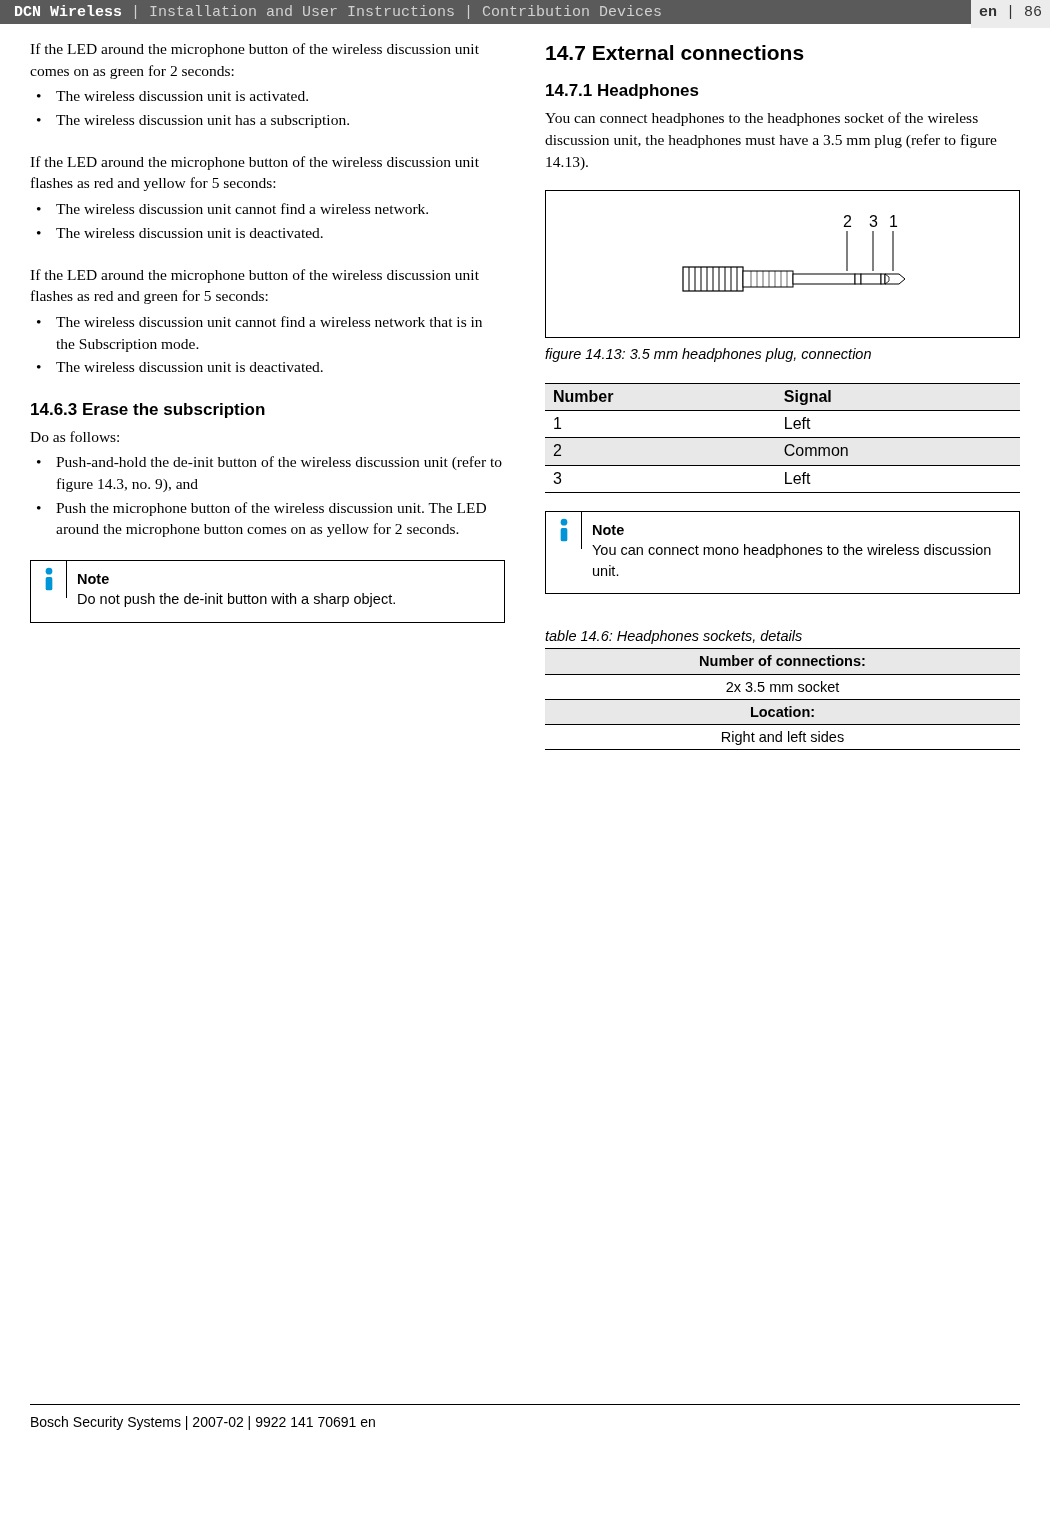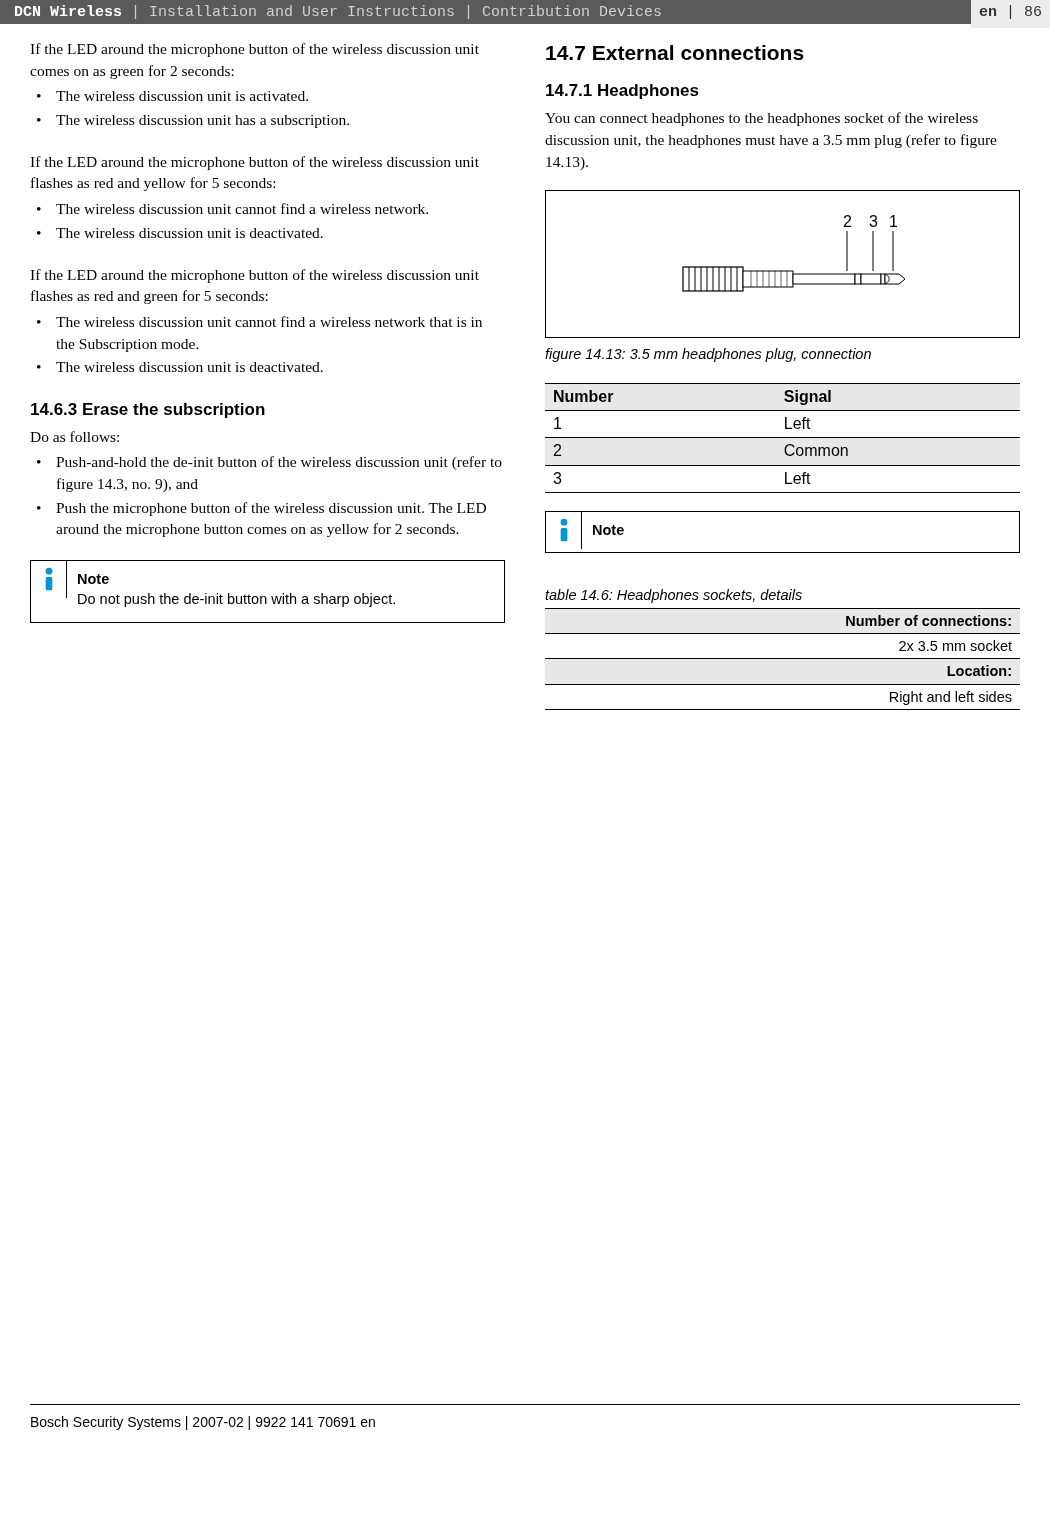--- a/index.html
+++ b/index.html
@@ -26,21 +26,21 @@
 .note-text { padding: 8px 10px 12px 10px; }
 .note-title { font-weight: bold; }
 .figure-box { border: 1px solid #000; padding: 18px 10px; margin-top: 18px; margin-bottom: 6px; }
 .figure-caption { font-family: Arial, Helvetica, sans-serif; font-style: italic; font-size: 14.5px; margin-bottom: 18px; }
 .table-caption { font-family: Arial, Helvetica, sans-serif; font-style: italic; font-size: 14.5px; margin-bottom: 2px; }
 table.data { width: 100%; border-collapse: collapse; font-family: Arial, Helvetica, sans-serif; font-size: 16px; margin-bottom: 18px; }
 table.data th, table.data td { text-align: left; padding: 2px 8px; border-top: 1px solid #000; border-bottom: 1px solid #000; }
 table.data tr.shaded { background: #e8e8e8; }
 table.data th { font-weight: bold; background: #e8e8e8; }
 table.details { width: 100%; border-collapse: collapse; font-family: Arial, Helvetica, sans-serif; font-size: 14.5px; }
-table.details td { text-align: right; padding: 2px 8px; border-top: 1px solid #000; border-bottom: 1px solid #000; }
+table.details td { text-align: center; padding: 2px 8px; border-top: 1px solid #000; border-bottom: 1px solid #000; }
 table.details tr.shaded { background: #e8e8e8; font-weight: bold; }
 .footer-line { border-top: 1px solid #000; margin: 0 30px; }
 .footer { font-family: Arial, Helvetica, sans-serif; font-size: 14px; padding: 8px 30px 20px 30px; }
 .plug-svg { display: block; margin: 0 auto; }
 </style>
 </head>
 <body>
 
 <div class="header">
   <div class="header-left">
@@ -170,20 +170,21 @@
     <div class="note-box">
       <div class="note-inner">
         <div class="note-icon">
           <svg viewBox="0 0 24 30">
               <circle cx="12" cy="5" r="4" fill="#0095d6"></circle>
               <rect x="8" y="12" width="8" height="16" rx="2" fill="#0095d6"></rect>
             </svg>
         </div>
         <div class="note-text">
           <div class="note-title">Note</div>
+          <div>You can connect mono headphones to the wireless discussion unit.</div>
         </div>
       </div>
     </div>
 
     <div style="height:18px"></div>
     <div class="table-caption">table 14.6: Headphones sockets, details</div>
     <table class="details">
       <tbody>
           <tr class="shaded">
             <td>Number of connections:</td>

